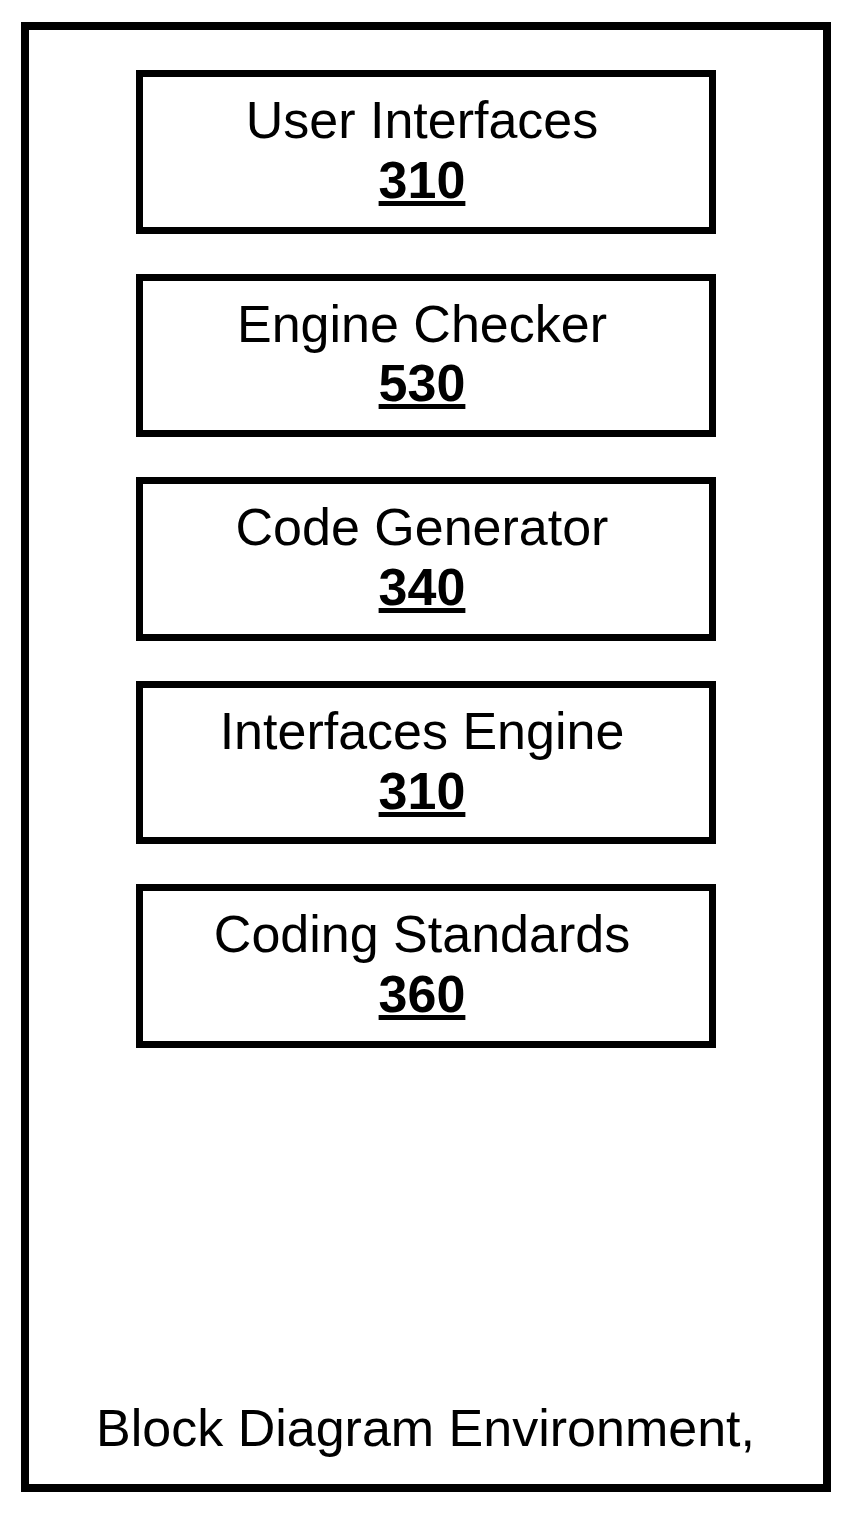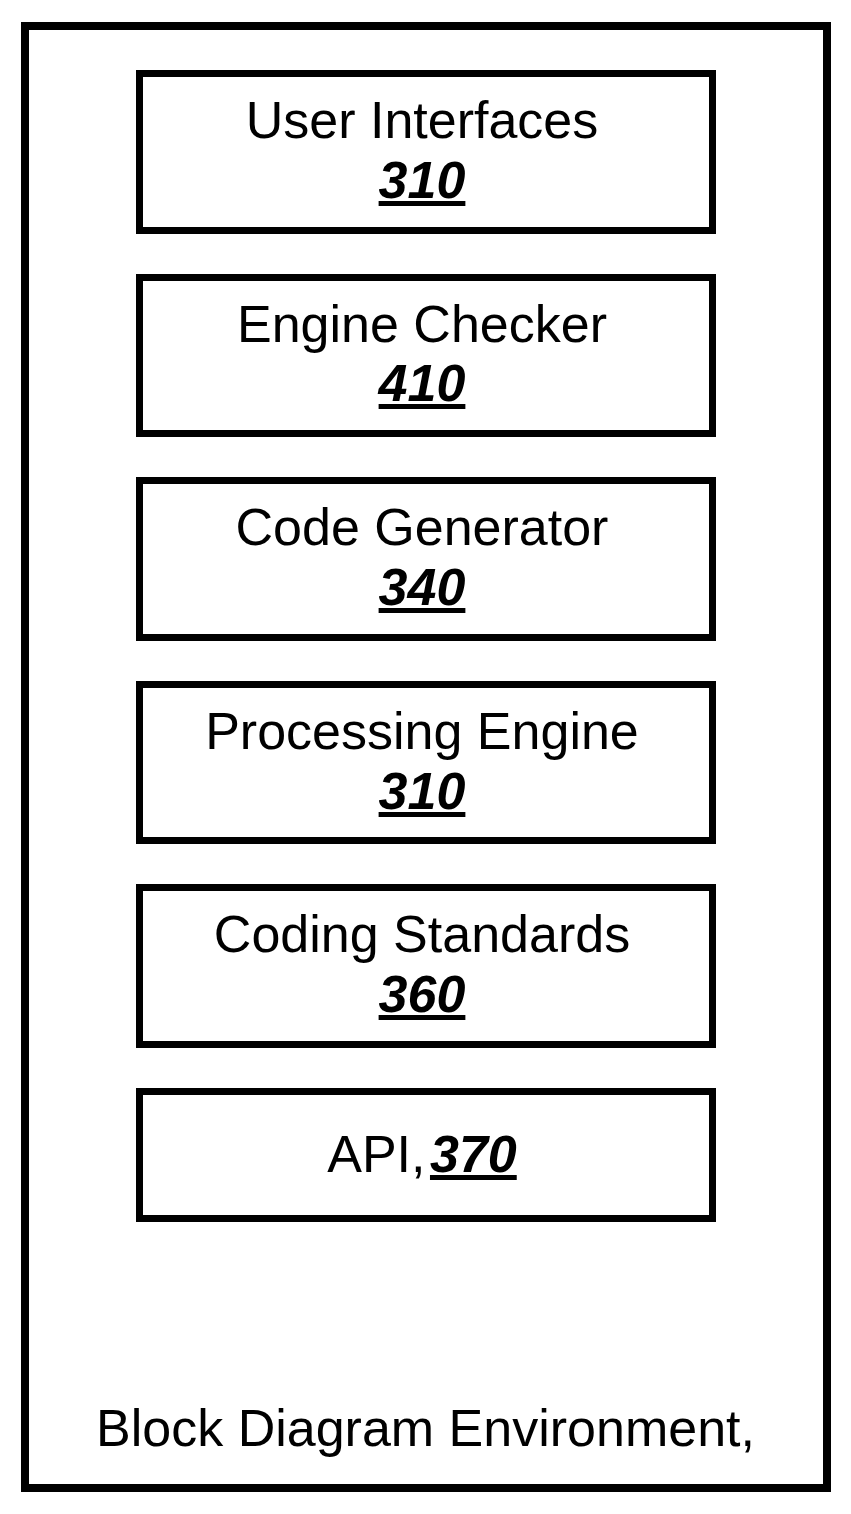--- a/index.html
+++ b/index.html
@@ -33,21 +33,20 @@
   }
   .box.api { padding-top: 30px; padding-bottom: 30px; }
   .label {
     font-size: 52px;
     font-weight: 400;
     color: #000;
   }
   .num {
     font-size: 52px;
     font-weight: 700;
-    font-style: italic;
     text-decoration: underline;
     color: #000;
   }
   .caption {
     margin-top: auto;
     text-align: center;
     padding-bottom: 6px;
   }
   .caption .label { font-size: 52px; }
 </style>
@@ -56,42 +55,38 @@
 
 <div class="outer">
 
   <div class="box">
     <span class="label">User Interfaces</span><br>
     <span class="num">310</span>
   </div>
 
   <div class="box">
     <span class="label">Engine Checker</span><br>
-    <span class="num">410</span>
+    <span class="num">530</span>
   </div>
 
 
   <div class="box">
     <span class="label">Code Generator</span><br>
     <span class="num">340</span>
   </div>
 
   <div class="box">
-    <span class="label">Processing Engine</span><br>
+    <span class="label">Interfaces Engine</span><br>
     <span class="num">310</span>
   </div>
 
   <div class="box">
     <span class="label">Coding Standards</span><br>
     <span class="num">360</span>
   </div>
 
-  <div class="box api">
-    <span class="label">API,</span>
-    <span class="num">370</span>
-  </div>
 
   <div class="caption">
     <span class="label">Block Diagram Environment,</span>
     
   </div>
 
 </div>
 
 </body></html>

